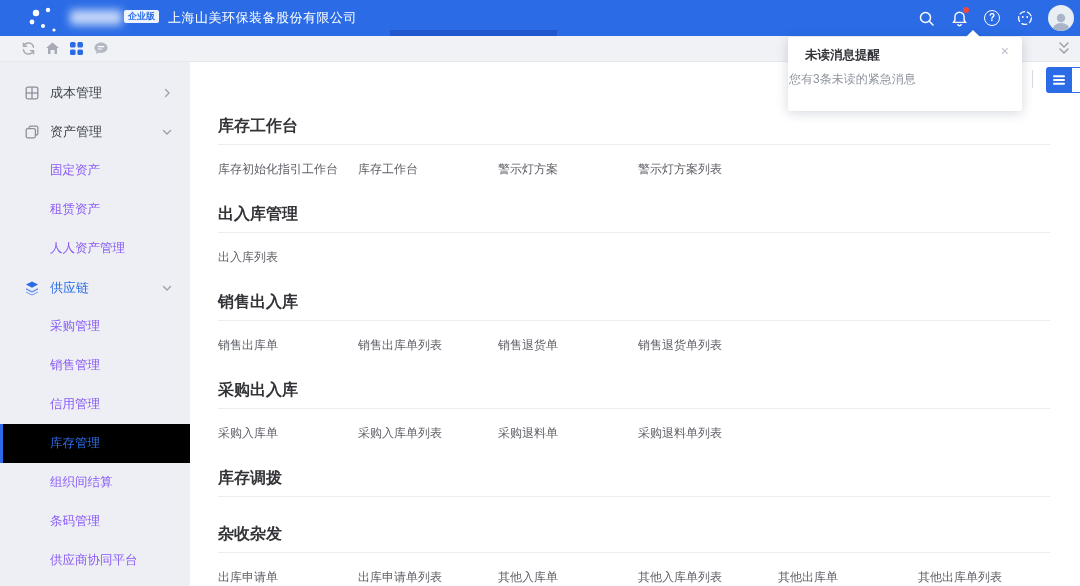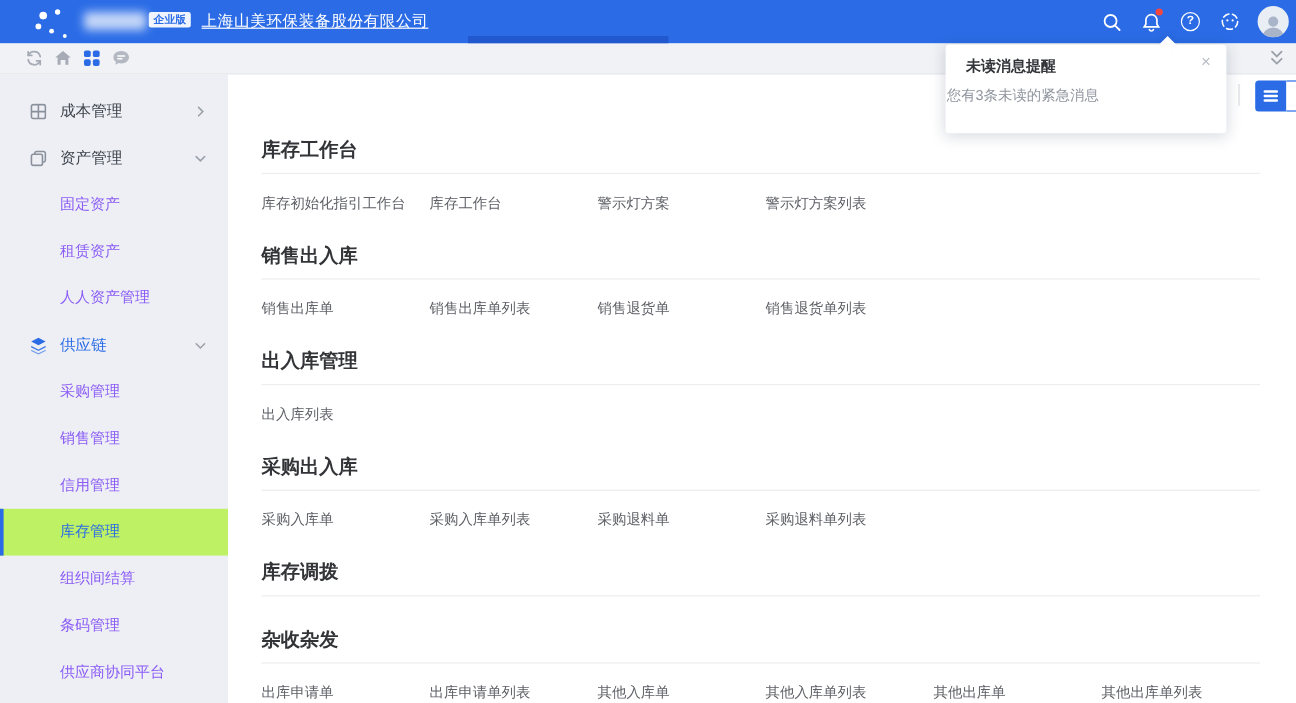--- a/index.html
+++ b/index.html
@@ -10,21 +10,21 @@
   
   .topbar { position:absolute; left:0; top:0; width:1080px; height:36px;
             background:#2b6ce6; display:flex; align-items:center; z-index:10; }
   .logo-dots { position:absolute; left:26px; top:3px; }
   .logo-blur { position:absolute; left:70px; top:10px; width:52px; height:15px;
                background:rgba(255,255,255,.85); border-radius:3px; filter:blur(4px); opacity:.85; }
   .edition-badge { position:absolute; left:124px; top:10px; font-size:9px; line-height:13px;
                    color:#2b6ce6; background:rgba(255,255,255,.92); padding:0 4px;
                    border-radius:2px; font-weight:bold; }
   .company-name { position:absolute; left:168px; top:0; height:53px; line-height:36px;
-                  color:#fff; font-size:13px; letter-spacing:.5px;text-decoration:underline; }
+                  color:#fff; font-size:13px; letter-spacing:.5px; }
   .tab-shadow { position:absolute; left:390px; top:30px; width:167px; height:6px;
                 background:#2158cd; }
   .topbar-right { position:absolute; right:6px; top:0; height:36px; display:flex;
                   align-items:center; gap:13px; }
   .tb-icon { width:20px; height:20px; display:flex; align-items:center; justify-content:center;
              position:relative; cursor:pointer; }
   .bell-badge { position:absolute; right:0px; top:-1px; width:6px; height:6px;
                 border-radius:50%; background:#f5463d; }
   .help-circle { width:16px; height:16px; border:1.4px solid #fff; border-radius:50%;
                  color:#fff; font-size:10px; line-height:14px; text-align:center; font-weight:bold; }
@@ -43,21 +43,21 @@
   
   .sidebar { position:absolute; left:0; top:62px; width:190px; height:524px;
              background:#edeff4; padding-top:11px; z-index:1; }
   .side-item { position:relative; height:39px; display:flex; align-items:center; cursor:pointer; }
   .side-item .s-icon { position:absolute; left:24px; width:16px; height:16px;
                        display:flex; align-items:center; justify-content:center; }
   .side-item .s-label { position:absolute; left:50px; font-size:13px; color:#3e434c; }
   .side-item.sub .s-label { font-size:12.5px; color:#8b5cf6; }
   .side-item .s-chev { position:absolute; right:18px; display:flex; }
   .side-item.parent-active .s-label { color:#2b6ce6; }
-  .side-item.active { background:#bef264; }
+  .side-item.active { background:#000000; }
   .side-item.active::before { content:""; position:absolute; left:0; top:0; bottom:0;
                               width:3px; background:#2b6ce6; }
   .side-item.active .s-label { color:#2b6ce6; }
 
   
   .content { position:absolute; left:190px; top:62px; width:890px; height:524px;
              background:#fff; padding:54px 30px 0 28px; overflow:hidden; }
   .section { margin-bottom:27px; }
   .sec-title { font-size:16px; font-weight:bold; color:#333438; line-height:19px; }
   .sec-divider { border:none; border-top:1px solid #ededf0; margin-top:9px; }
@@ -267,35 +267,35 @@
       <hr class="sec-divider">
       <div class="sec-links">
         <span class="menu-link">库存初始化指引工作台</span>
         <span class="menu-link">库存工作台</span>
         <span class="menu-link">警示灯方案</span>
         <span class="menu-link">警示灯方案列表</span>
       </div>
     </div>
 
     <div class="section">
+      <div class="sec-title">出入库管理</div>
+      <hr class="sec-divider">
+      <div class="sec-links">
+        <span class="menu-link">出入库列表</span>
+      </div>
+    </div>
+
+    <div class="section">
       <div class="sec-title">销售出入库</div>
       <hr class="sec-divider">
       <div class="sec-links">
         <span class="menu-link">销售出库单</span>
         <span class="menu-link">销售出库单列表</span>
         <span class="menu-link">销售退货单</span>
         <span class="menu-link">销售退货单列表</span>
-      </div>
-    </div>
-
-    <div class="section">
-      <div class="sec-title">出入库管理</div>
-      <hr class="sec-divider">
-      <div class="sec-links">
-        <span class="menu-link">出入库列表</span>
       </div>
     </div>
 
     <div class="section">
       <div class="sec-title">采购出入库</div>
       <hr class="sec-divider">
       <div class="sec-links">
         <span class="menu-link">采购入库单</span>
         <span class="menu-link">采购入库单列表</span>
         <span class="menu-link">采购退料单</span>

